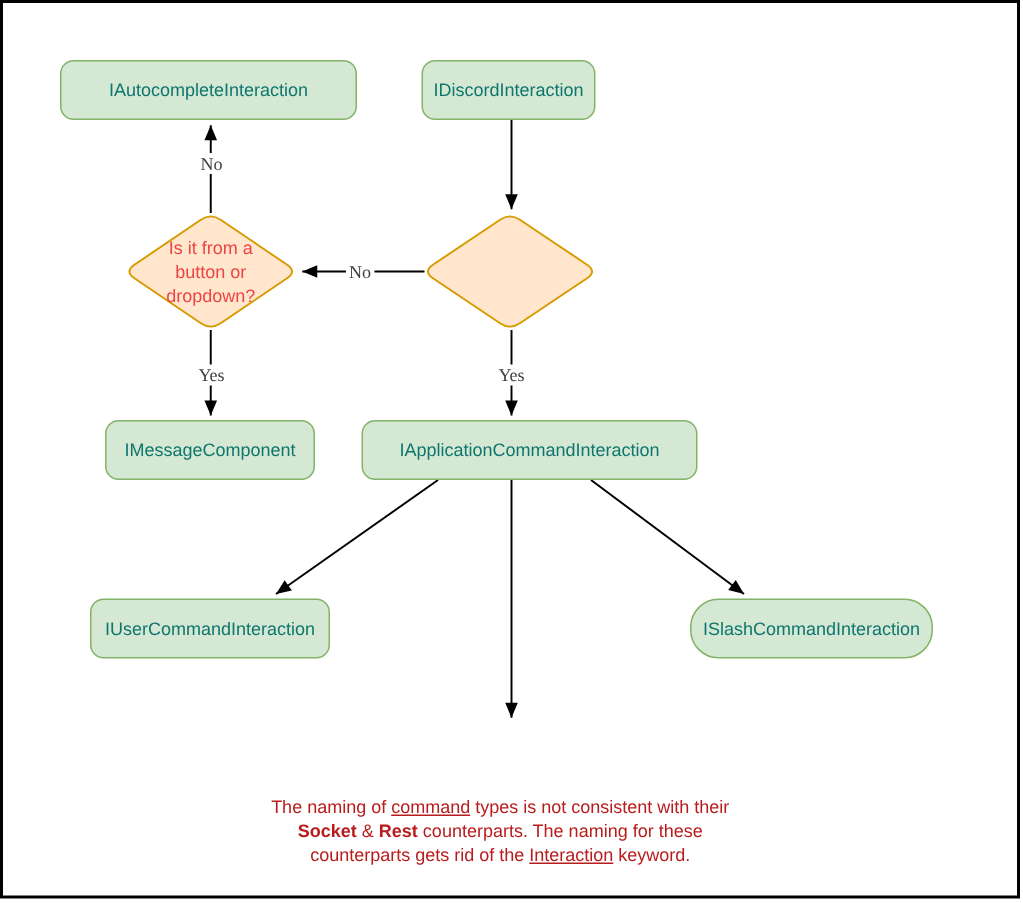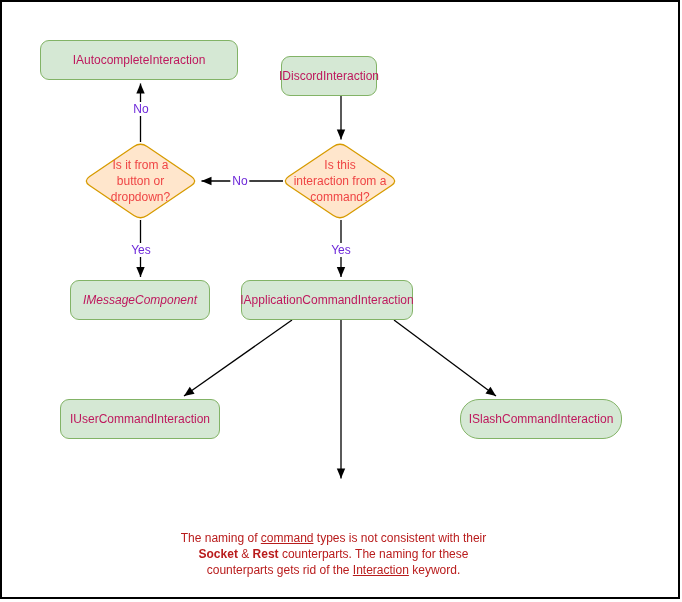--- a/index.html
+++ b/index.html
@@ -25,41 +25,42 @@
     position: absolute;
     display: flex;
     align-items: center;
     justify-content: center;
     box-sizing: border-box;
     background: var(--node-fill, #d5e8d4);
     border: 1.3px solid var(--node-stroke, #82b366);
     border-radius: 9px;
     font-size: 12px;
     line-height: 14px;
-    color: #be185d;
+    color: #0f766e;
     text-align: center;
   }
   .decision-label {
     position: absolute;
     transform: translate(-50%, -50%);
     text-align: center;
     font-size: 12px;
     line-height: 16px;
     color: #ef4444;
     white-space: pre-line;
     width: 130px;
   }
   .edge-label {
     position: absolute;
     transform: translate(-50%, -50%);
     background: #ffffff;
     padding: 0 2px;
     font-size: 12px;
     line-height: 14px;
-    color: #6d28d9;
+    color: #404040;
+    font-family: Liberation Serif, serif;
   }
   .note {
     position: absolute;
     left: 163px;
     top: 530px;
     width: 341px;
     text-align: center;
     font-size: 12px;
     line-height: 16px;
     color: #b91c1c;
@@ -92,32 +93,29 @@
       <path d="M 147.1 146.5 L 191.4 176.5 Q 198 181 191.4 185.5 L 147.1 215.5
                Q 140.5 220 133.9 215.5 L 89.6 185.5 Q 83 181 89.6 176.5
                L 133.9 146.5 Q 140.5 142 147.1 146.5 Z"></path>
       <path d="M 346.6 146.5 L 391.4 176.5 Q 398 181 391.4 185.5 L 346.6 215.5
                Q 340 220 333.4 215.5 L 288.6 185.5 Q 282 181 288.6 176.5
                L 333.4 146.5 Q 340 142 346.6 146.5 Z"></path>
     </g>
   </svg>
 
   <div class="node" style="left:40px;  top:40px;  width:198px; height:40px;">IAutocompleteInteraction</div>
-  <div class="node" style="left:281px; top:40px;  width:96px; height:40px;margin-top:16px;">IDiscordInteraction</div>
-  <div class="node" style="left:70px;  top:280px; width:140px; height:40px;font-style:italic;">IMessageComponent</div>
-  <div class="node" style="left:241px; top:280px; width:172px; height:40px;">IApplicationCommandInteraction</div>
+  <div class="node" style="left:281px; top:40px;  width:116px; height:40px;">IDiscordInteraction</div>
+  <div class="node" style="left:70px;  top:280px; width:140px; height:40px;">IMessageComponent</div>
+  <div class="node" style="left:241px; top:280px; width:224px; height:40px;">IApplicationCommandInteraction</div>
   <div class="node" style="left:60px;  top:399px; width:160px; height:40px;">IUserCommandInteraction</div>
   <div class="node" style="left:460px; top:399px; width:162px; height:40px;border-radius:19px;">ISlashCommandInteraction</div>
 
   <div class="decision-label" style="left:140.5px; top:181px;">Is it from a
 button or
 dropdown?</div>
-  <div class="decision-label" style="left:340px; top:181px;">Is this
-interaction from a
-command?</div>
 
   <div class="edge-label" style="left:141px; top:109px;">No</div>
   <div class="edge-label" style="left:240px; top:181px;">No</div>
   <div class="edge-label" style="left:141px; top:250px;">Yes</div>
   <div class="edge-label" style="left:341px; top:250px;">Yes</div>
 
   <div class="note"><span>The naming of </span><span style="text-decoration: underline;">command</span><span> types is not consistent with their</span><br><span style="font-weight: bold;">Socket</span><span> &amp; </span><span style="font-weight: bold;">Rest</span><span> counterparts. The naming for these</span><br><span>counterparts gets rid of the </span><span style="text-decoration: underline;">Interaction</span><span> keyword.</span></div>
 
   <div class="frame"></div>
 </div>

